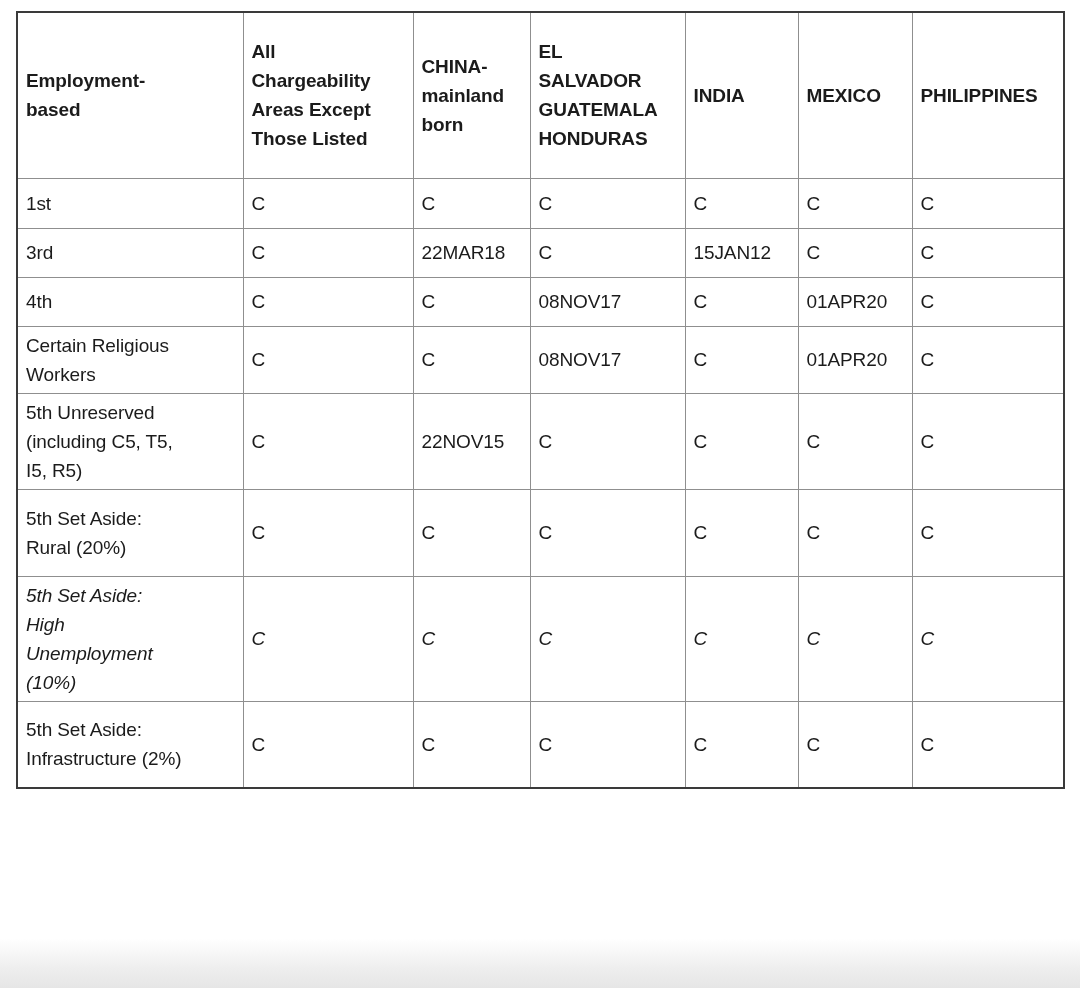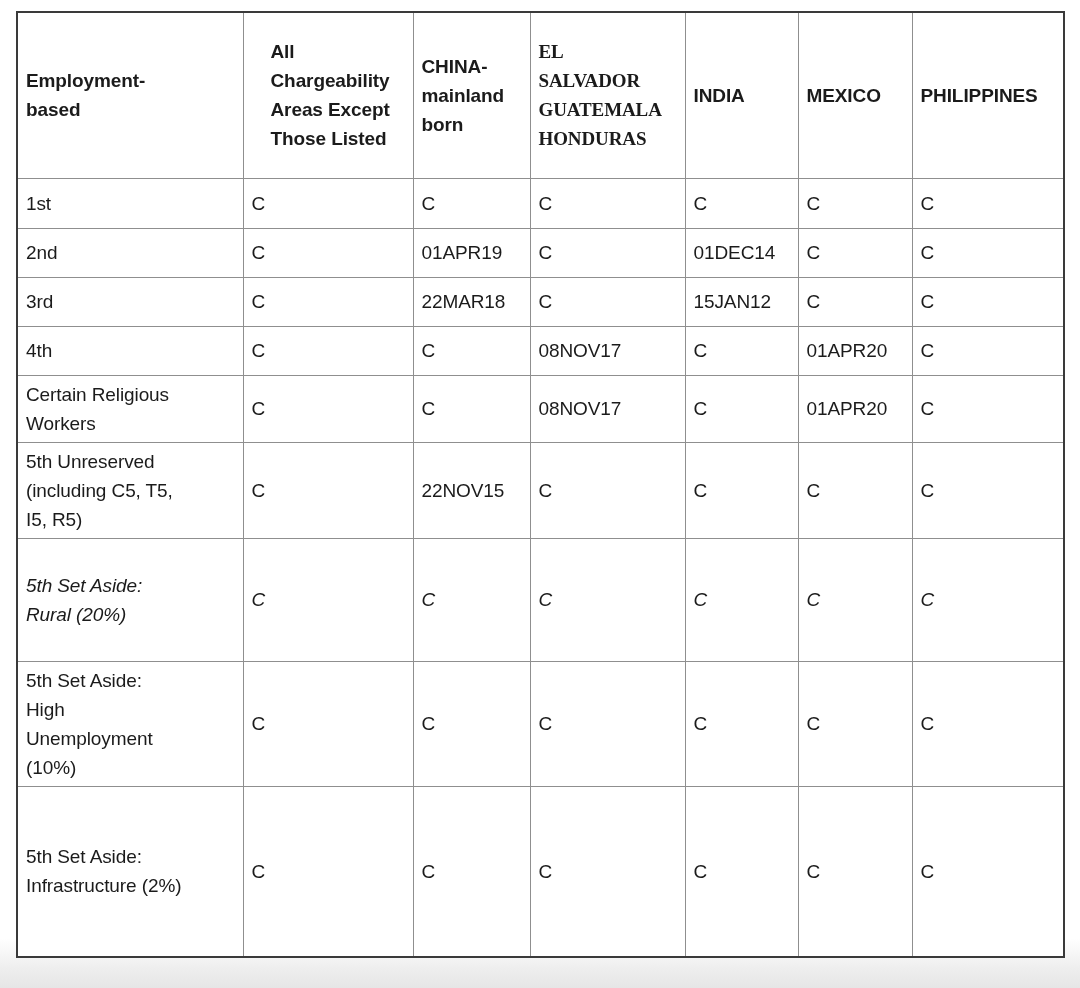--- a/index.html
+++ b/index.html
@@ -35,23 +35,23 @@
   thead tr { height: 166px; }
   tbody tr { height: 49px; }
   tbody tr:nth-child(1)  { height: 50px; }
   tbody tr:nth-child(6)  { height: 87px; }
   tbody tr:nth-child(7)  { height: 123px; font-style: italic; }
   tbody tr:nth-child(8)  { height: 87px; margin-left: 48px; }
   tbody tr:nth-child(9)  { height: 171px; }
   tbody tr:nth-child(10) { height: 81px; }
   
   .hw1 { max-width: 150px; }
-  .hw2 { max-width: 128px; margin-left: 19px; }
+  .hw2 { max-width: 128px; }
   .hw3 { max-width: 100px; }
-  .hw4 { max-width: 130px; font-family: Liberation Serif, serif; }
+  .hw4 { max-width: 130px; }
   .lw  { max-width: 158px; }
 </style>
 </head>
 <body>
 
 <table class="vb">
   <colgroup>
     <col style="width:226px">
       <col style="width:170px">
       <col style="width:117px">
@@ -87,31 +87,20 @@
   </thead>
   <tbody>
     <tr>
       <td>
           <div class="lw">1st</div>
         </td>
       <td>C</td>
       <td>C</td>
       <td>C</td>
       <td>C</td>
-      <td>C</td>
-      <td>C</td>
-    </tr>
-    <tr>
-      <td>
-          <div class="lw">2nd</div>
-        </td>
-      <td>C</td>
-      <td>01APR19</td>
-      <td>C</td>
-      <td>01DEC14</td>
       <td>C</td>
       <td>C</td>
     </tr>
     <tr>
       <td>
           <div class="lw">3rd</div>
         </td>
       <td>C</td>
       <td>22MAR18</td>
       <td>C</td>

